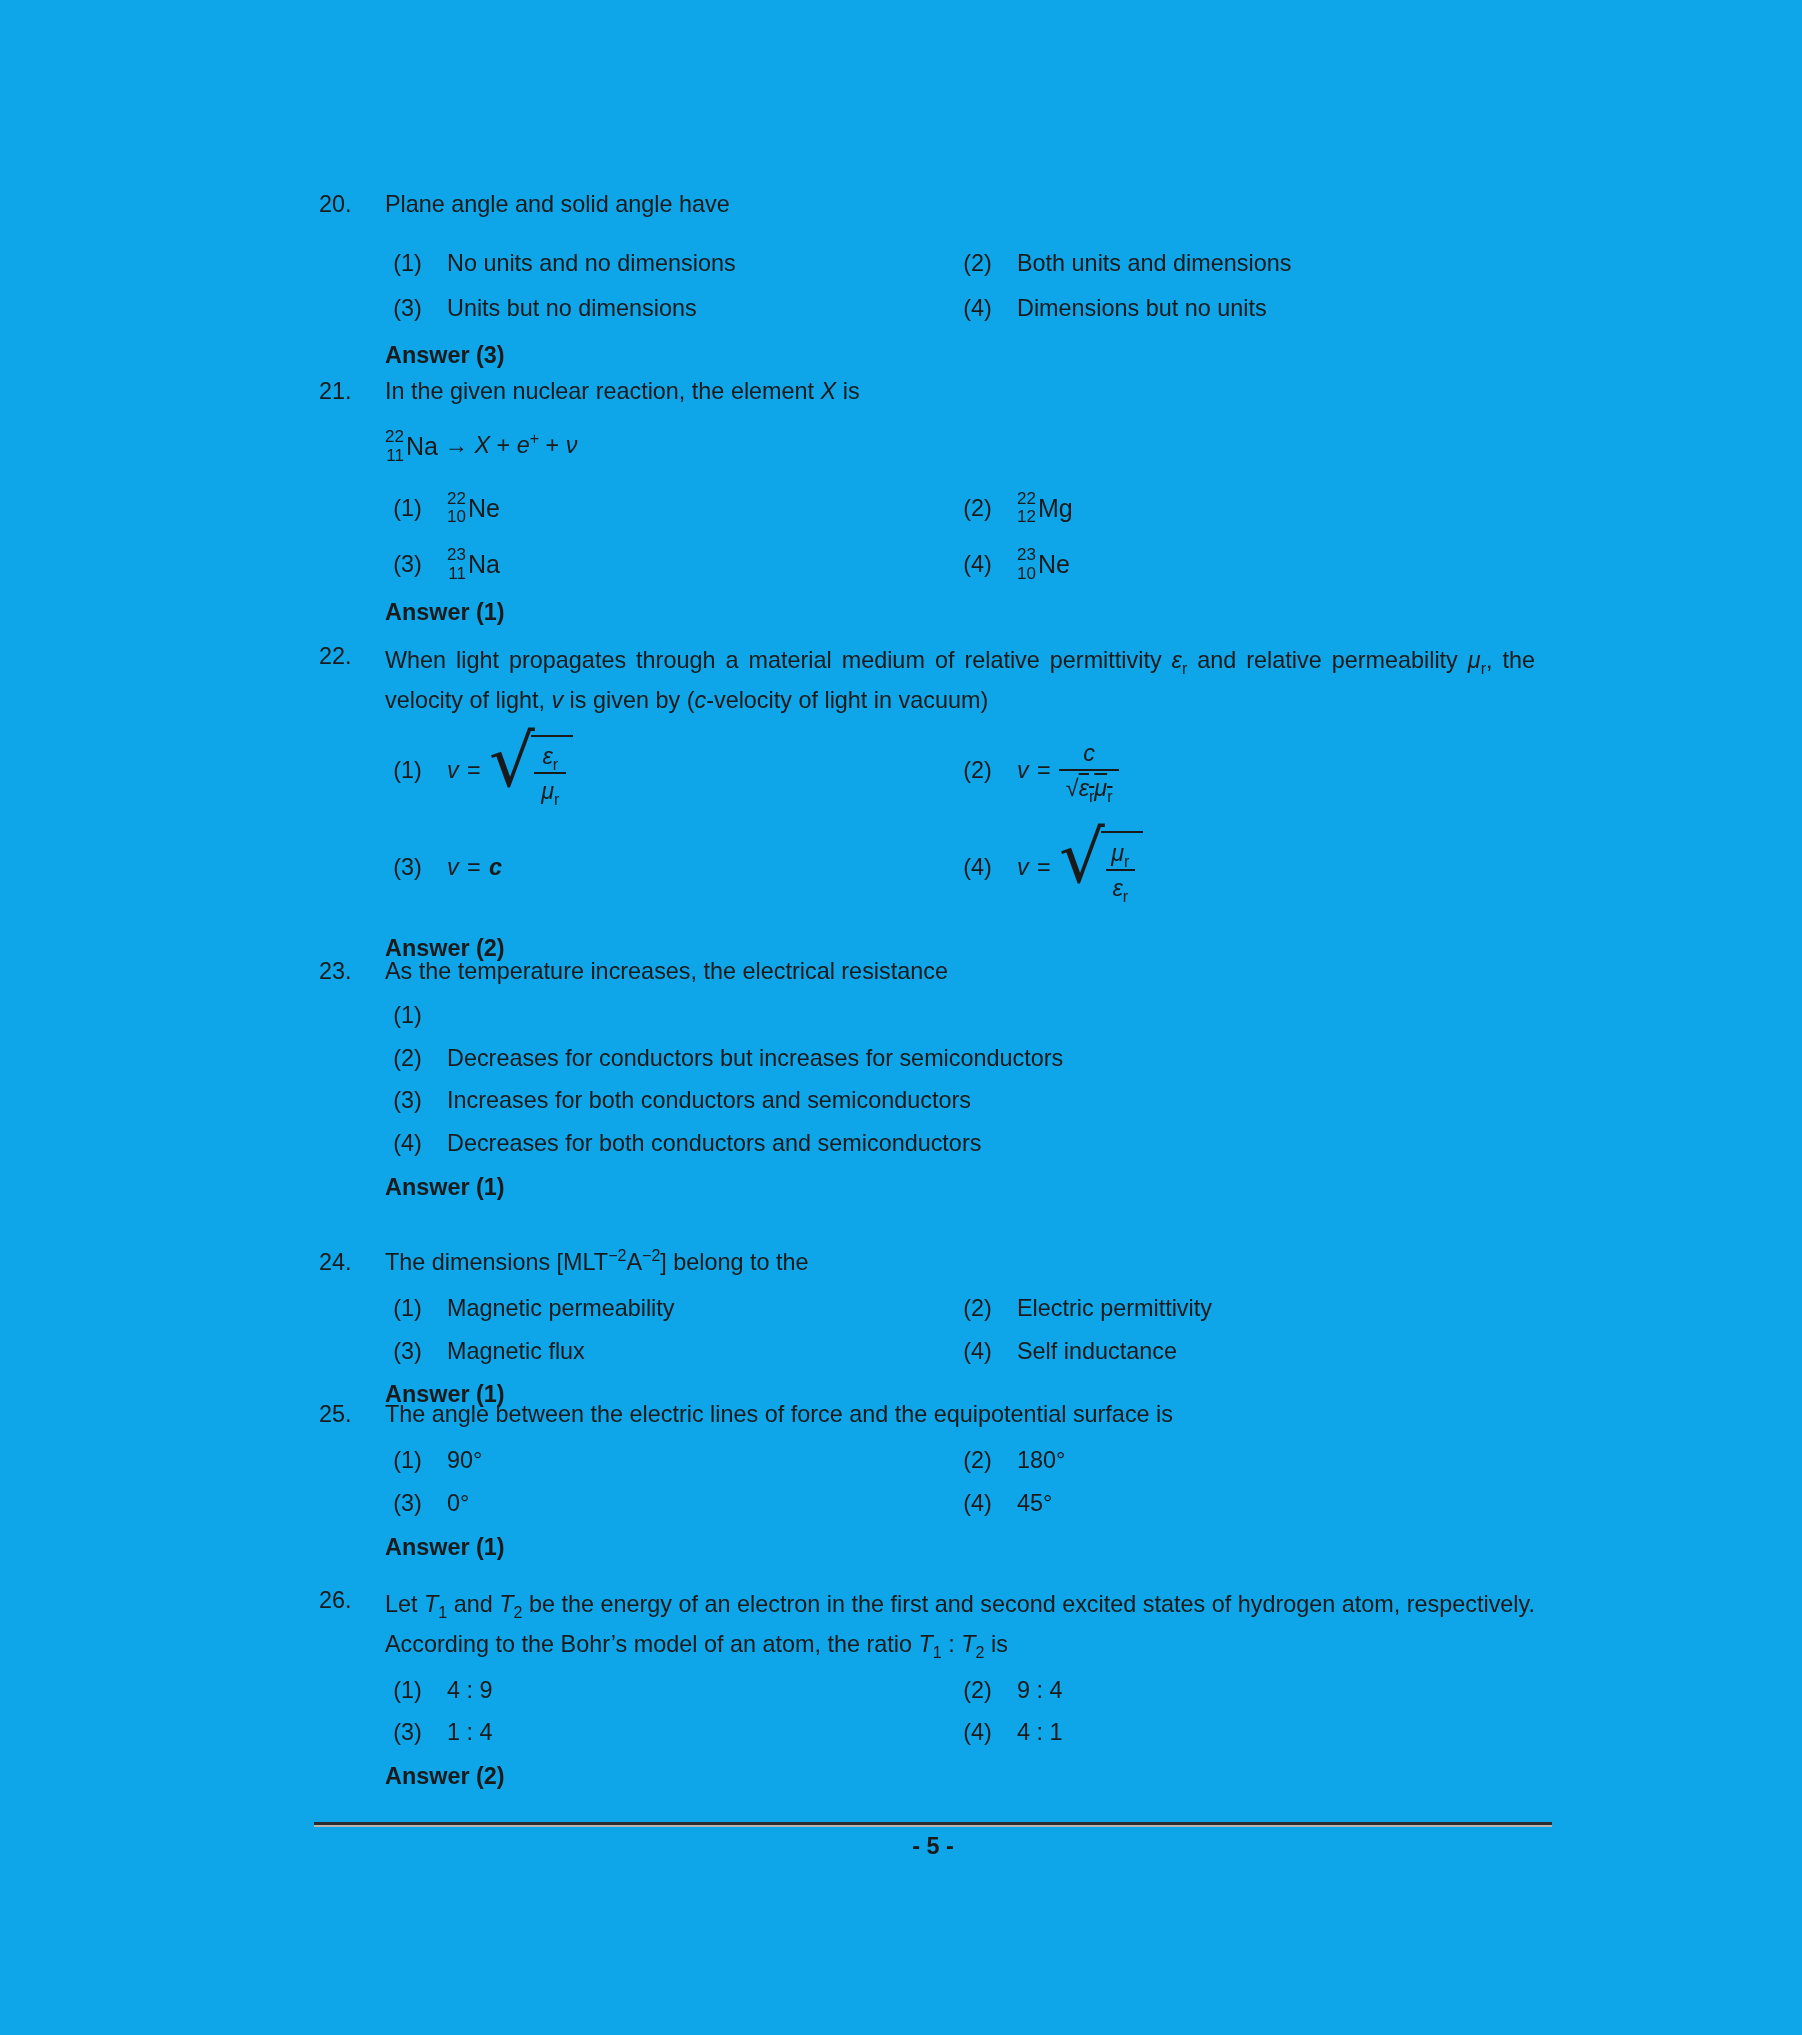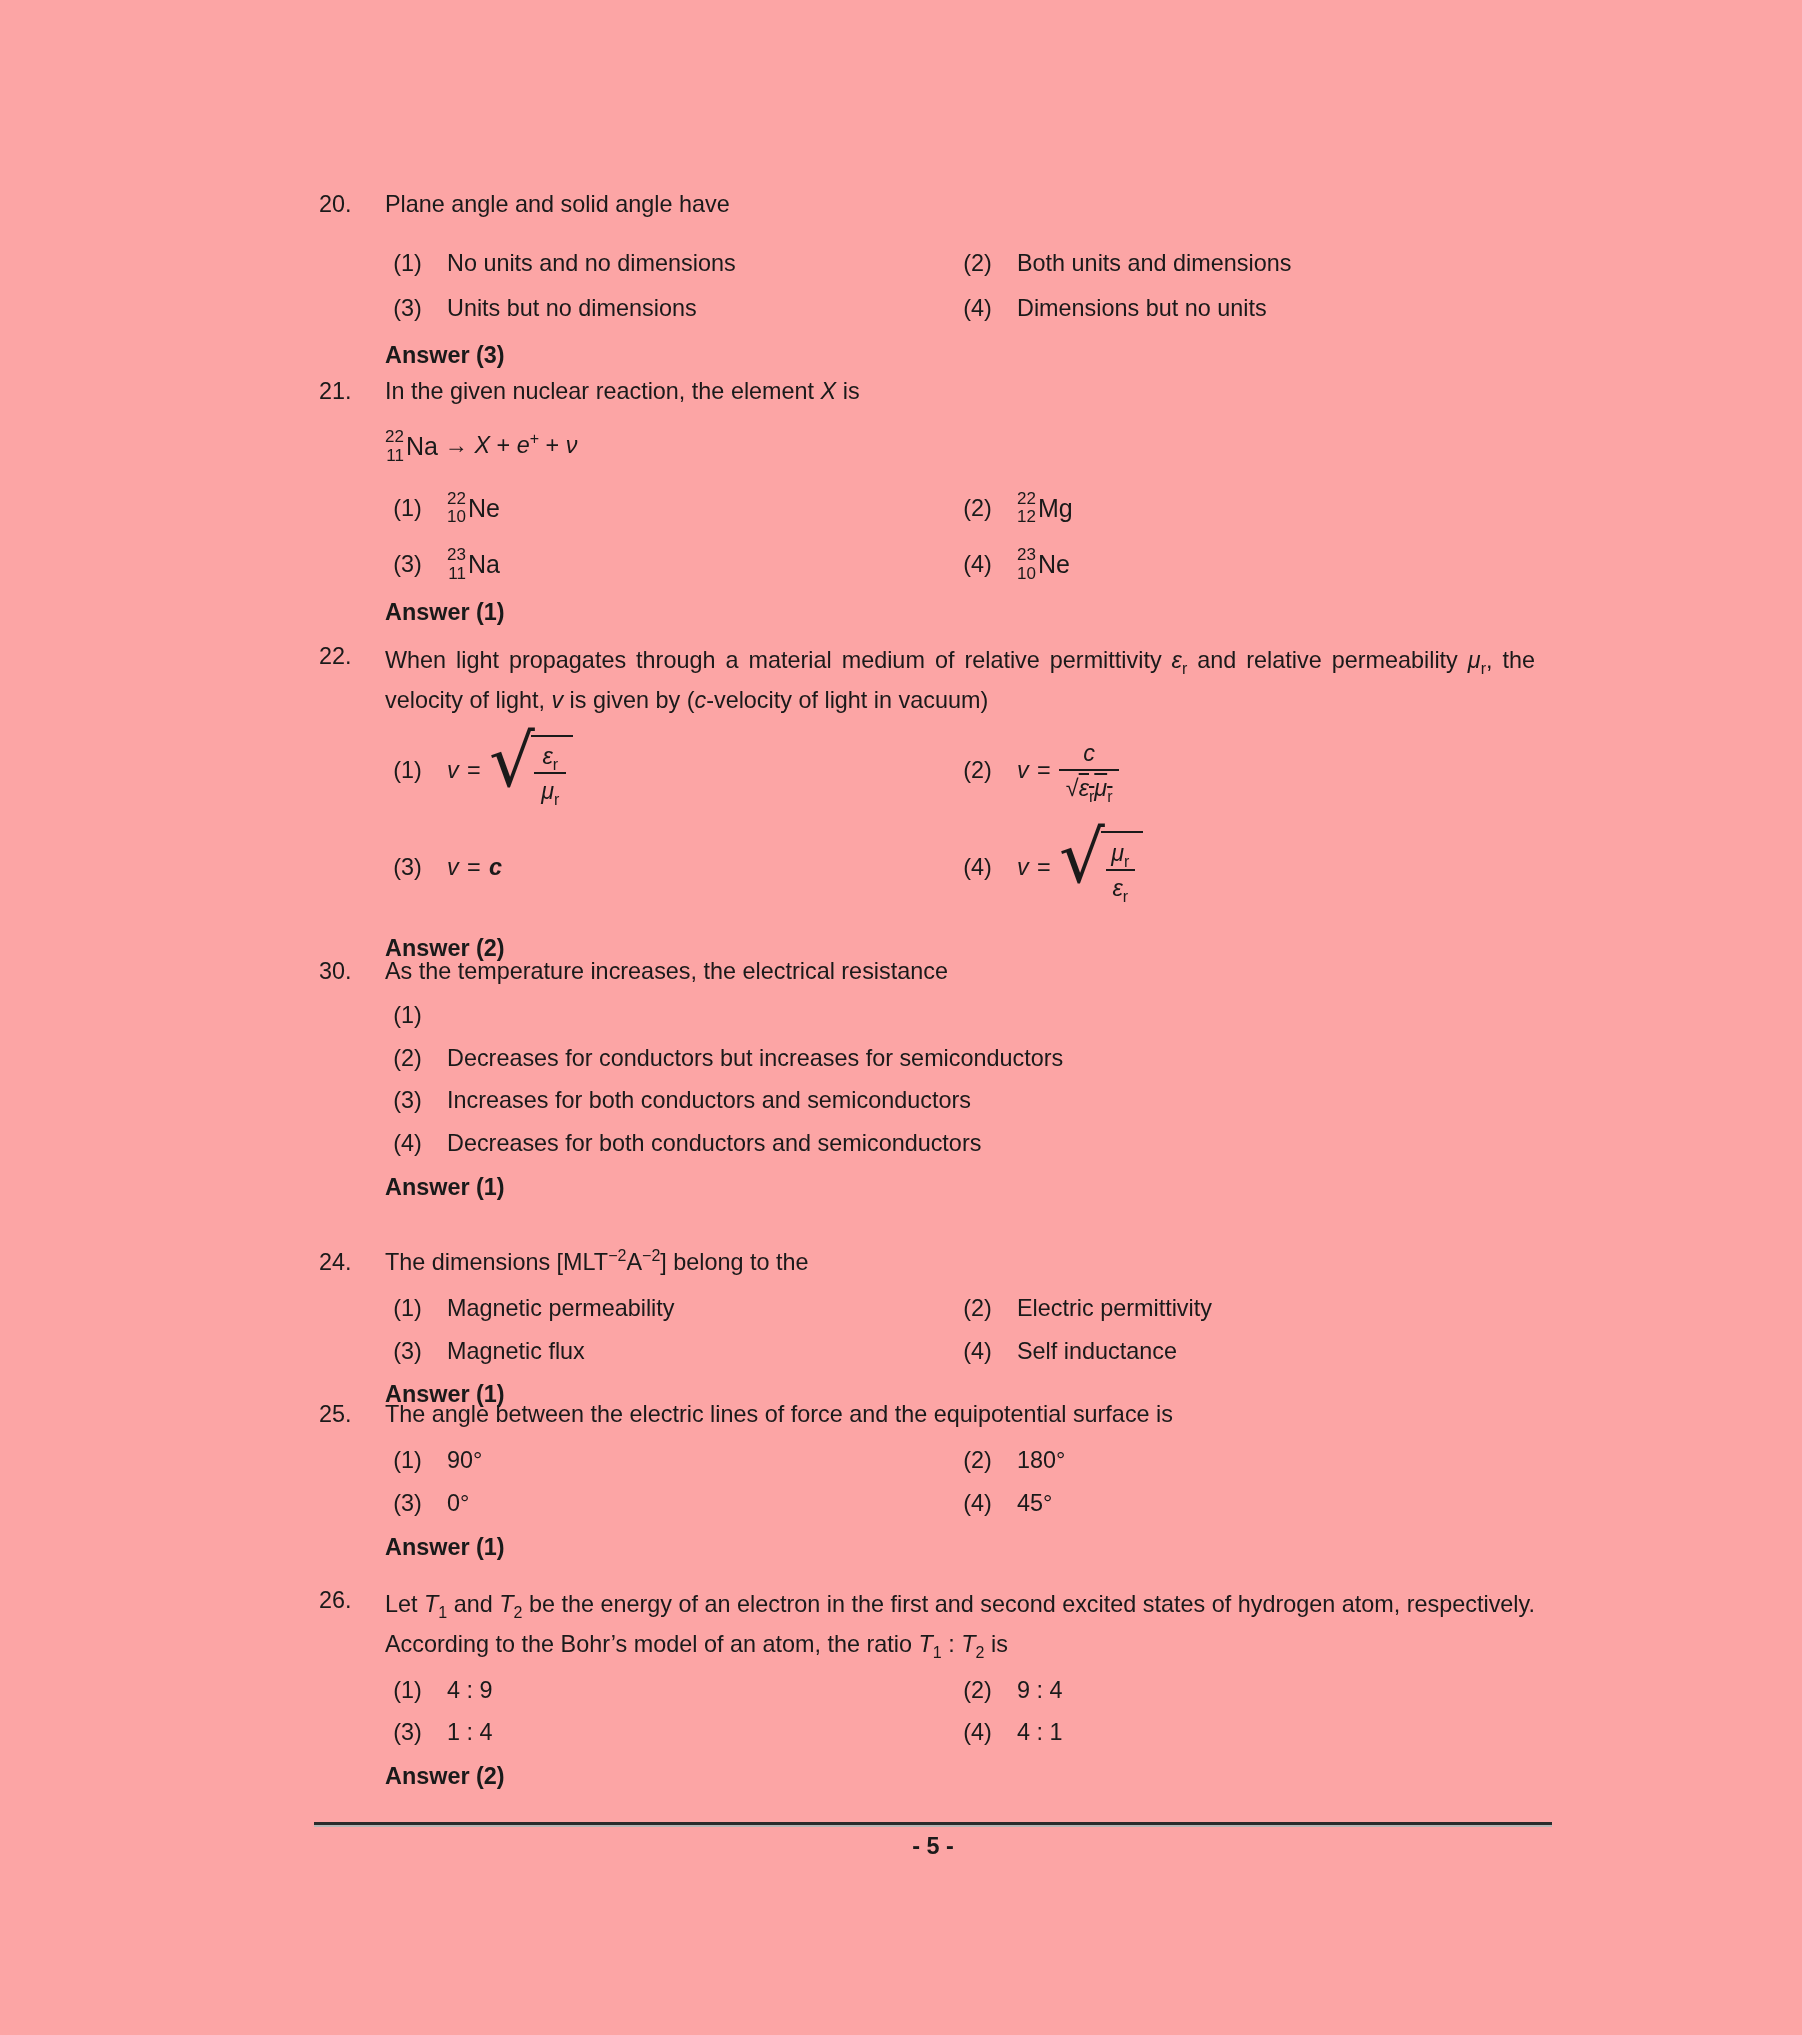--- a/index.html
+++ b/index.html
@@ -1,17 +1,17 @@
 <!DOCTYPE html>
 <html style="font-size:11px"><head>
 <meta charset="utf-8">
 <style>
   html, body { margin:0; padding:0; background:#ffffff; }
   .page {
-    position:relative; width:1803px; height:2035px; background:#fca5a5;
+    position:relative; width:1803px; height:2035px; background:#0ea5e9;
     font-family:"Liberation Sans","DejaVu Sans",sans-serif;
     font-size:23.4px; color:#1a1a1a; overflow:hidden;
   }
   .question { position:absolute; left:319px; width:1216px; line-height:33px; }
   .q20{top:188px} .q21{top:375px} .q22{top:640px} .q23{top:955px}
   .q24{top:1246px} .q25{top:1398px} .q26{top:1584px}
 
   .q-head { display:flex; align-items:flex-start; }
   .q-num  { flex:none; width:66px; }
   .q-text { flex:1; text-align:justify; }
@@ -217,21 +217,21 @@
               </span>
             </span>
         </div>
       </div>
       <div class="answer">Answer (2)</div>
     </div>
   </div>
 
   <div class="question q23">
     <div class="q-head">
-      <div class="q-num">30.</div>
+      <div class="q-num">23.</div>
       <div class="q-text">As the temperature increases, the electrical resistance</div>
     </div>
     <div class="q-body">
       <div class="orow single orow1">
         <div class="opt">
           <span class="marker">(1)</span>
         </div>
       </div>
       <div class="orow single orowN">
         <div class="opt">

